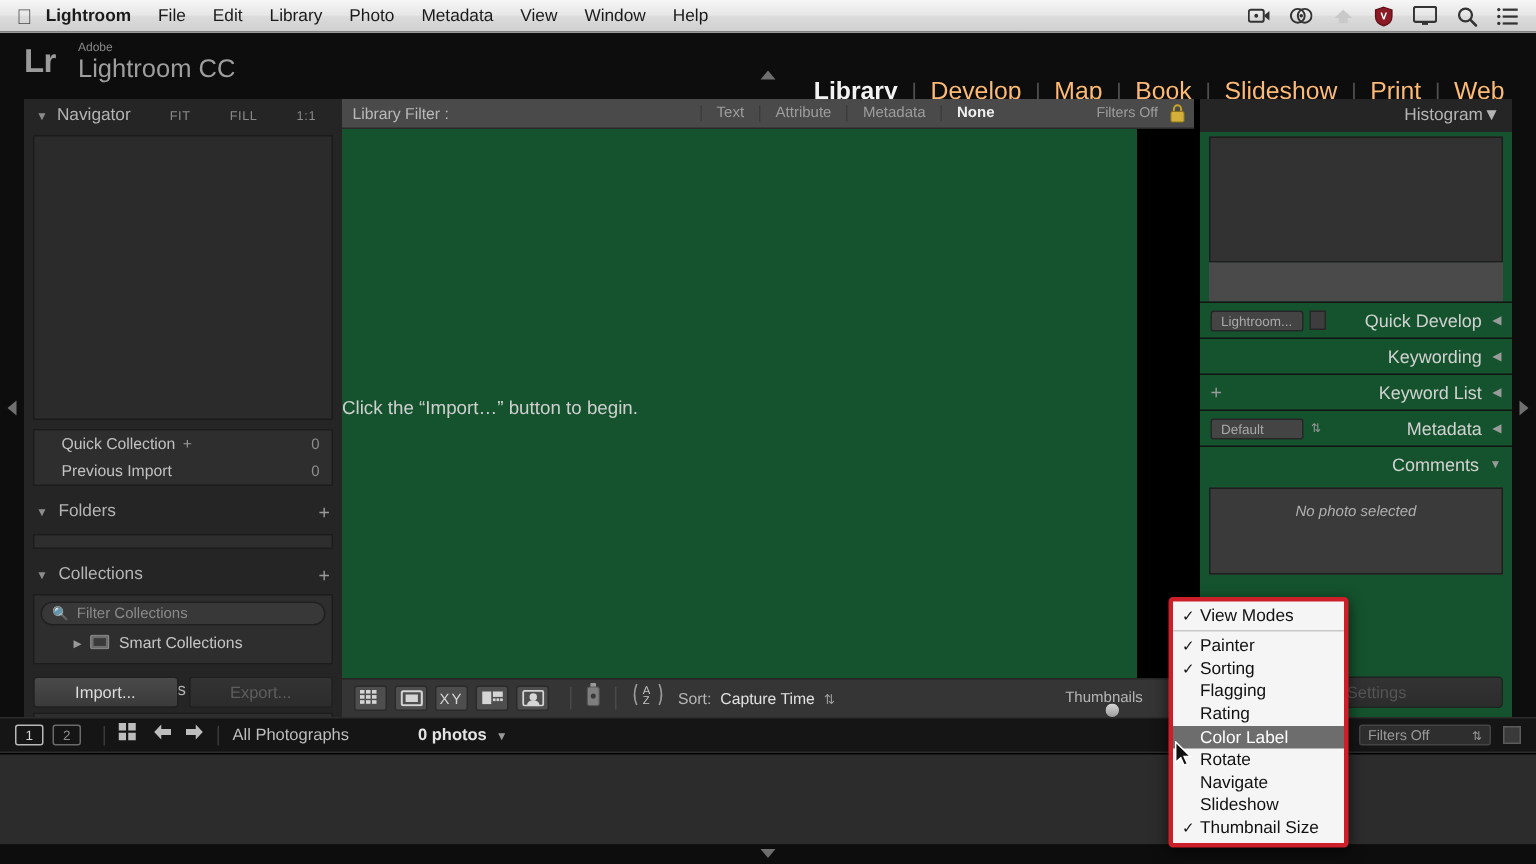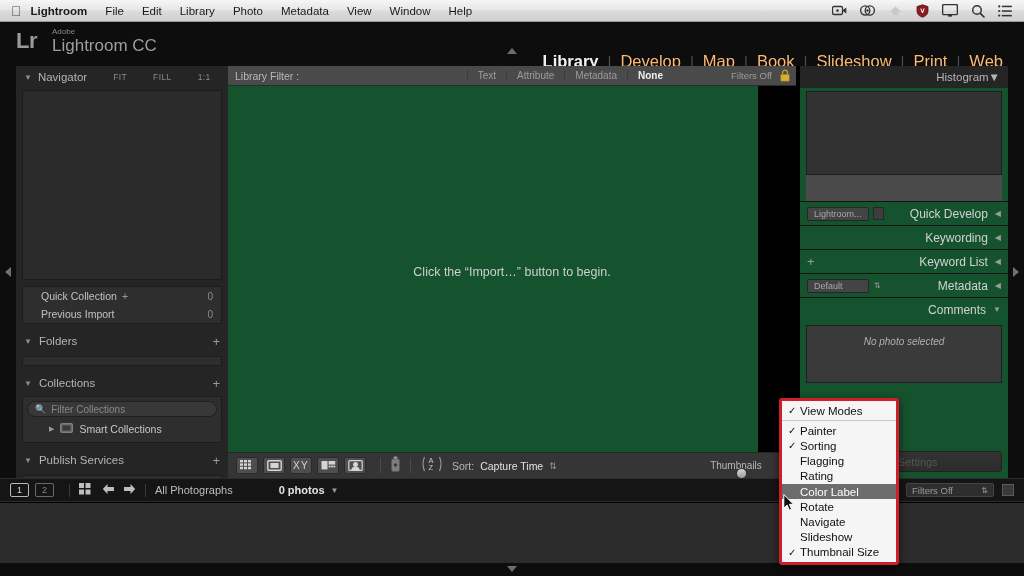--- a/index.html
+++ b/index.html
@@ -97,21 +97,21 @@
   .filterbar { position:absolute; left:0; top:0; width:568px; height:20px; background:#4a4a4a;
                display:flex; align-items:center; border-bottom:1px solid #2a2a2a; }
   .filterbar .lbl { font-size:10.5px; color:#b9b9b9; padding-left:7px; }
   .filterbar .fgrp { margin-left:auto; display:flex; align-items:center; }
   .filterbar .fitem { font-size:10px; color:#9d9d9d; padding:0 10px; border-left:1px solid #3c3c3c; }
   .filterbar .fitem.active { color:#f0f0f0; font-weight:bold; }
   .filterbar .foff { font-size:9.5px; color:#9d9d9d; margin-left:58px; }
   .filterbar .lockwrap { padding:0 6px 0 8px; display:flex; align-items:center; }
 
   .canvas-msg { position:absolute; left:0; top:20px; width:568px; height:372px;
-                display:flex; align-items:center; justify-content:center;
+                display:flex; align-items:center; justify-content:flex-start;
                 font-size:12.5px; color:#cfcfcf; }
 
   
   .ctoolbar { position:absolute; left:0; bottom:0; width:568px; height:26px; background:#353535;
               border-top:1px solid #262626; display:flex; align-items:center; padding:0 8px; }
   .vbtn { width:22px; height:17px; border-radius:2px; background:#4e4e4e; border:1px solid #2b2b2b;
           margin-right:5px; display:flex; align-items:center; justify-content:center; }
   .tdiv { width:1px; height:15px; background:#4a4a4a; margin:0 9px; }
   .sortlbl { font-size:10.5px; color:#b6b6b6; margin-left:8px; }
   .sortval { font-size:10.5px; color:#e2e2e2; margin-left:6px; }
@@ -328,20 +328,24 @@
       </div>
     </div>
 
     <div class="ph" style="margin-top:6px">
       <span class="disc">▼</span>
       <span class="ttl">Publish Services</span>
       <span class="plus">+</span>
     </div>
     <div class="blank-strip"></div>
 
+    <div class="btnrow">
+      <div class="lrbtn">Import...</div>
+      <div class="lrbtn disabled">Export...</div>
+    </div>
   </div>
 
   <div class="center">
 
     <div class="filterbar">
       <span class="lbl">Library Filter :</span>
       <span class="fgrp">
         <span class="fitem">Text</span>
         <span class="fitem">Attribute</span>
         <span class="fitem">Metadata</span>

